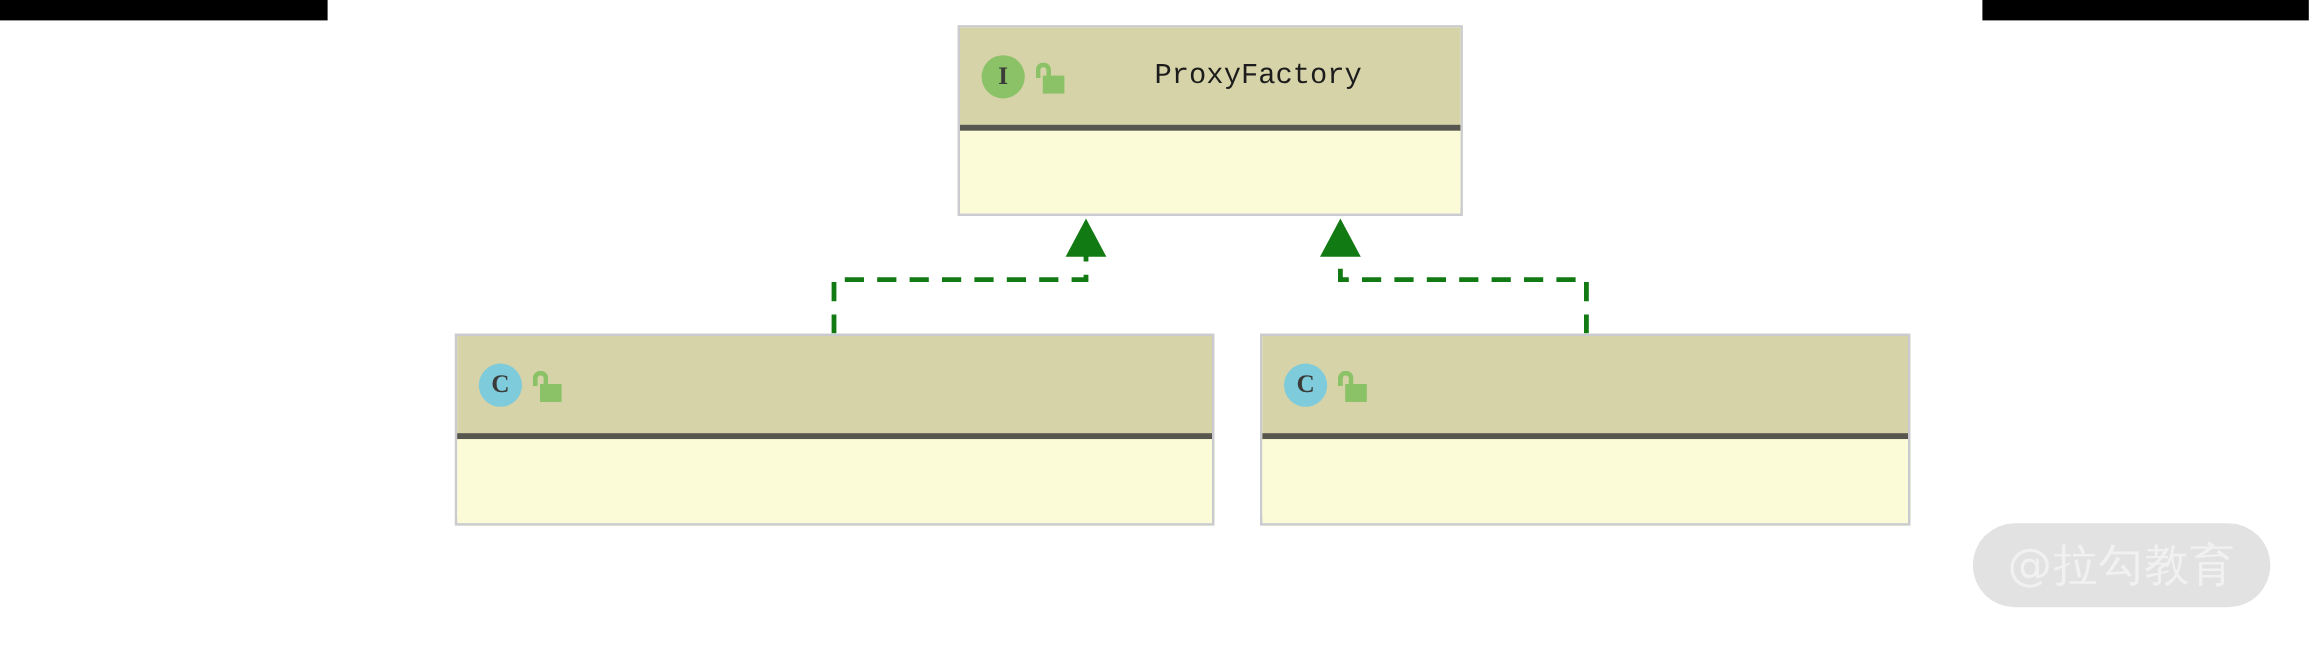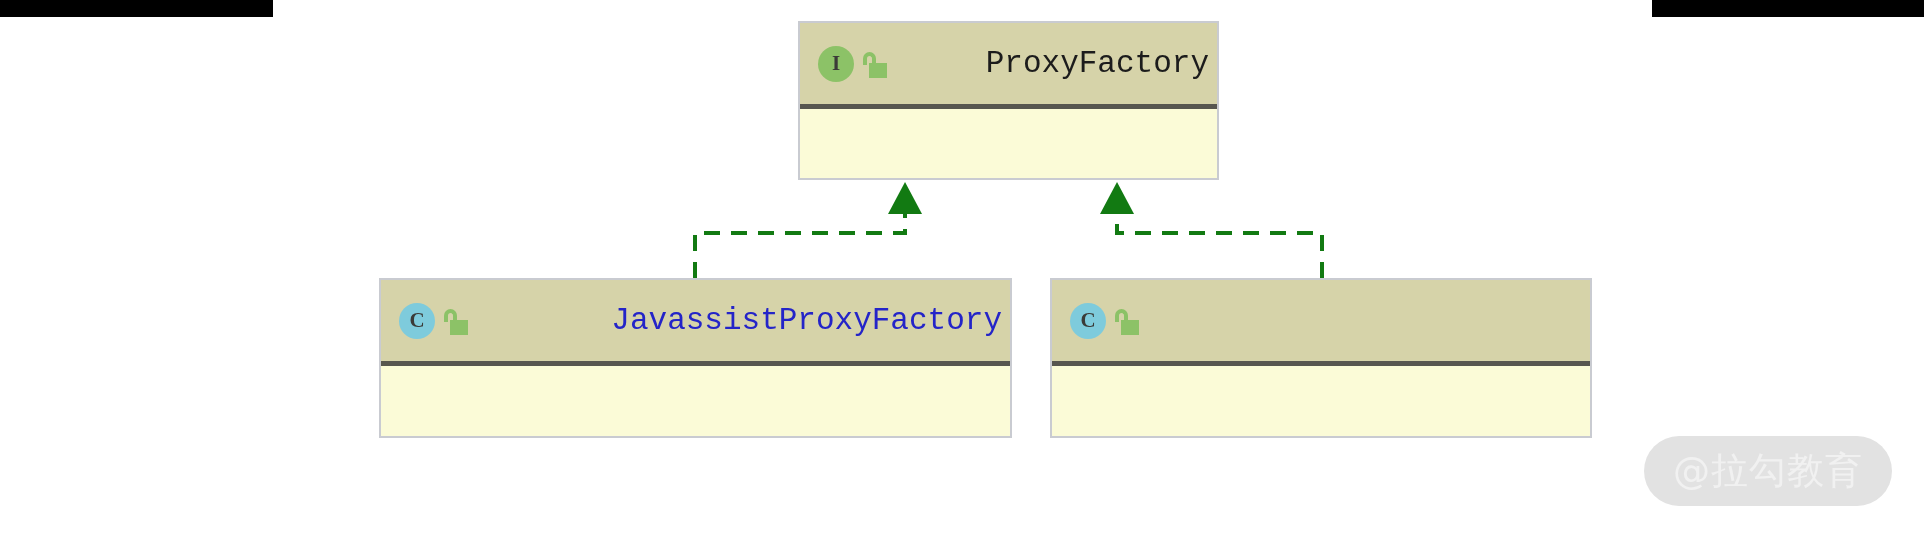--- a/index.html
+++ b/index.html
@@ -95,24 +95,24 @@
     left: 7px;
     top: 13px;
     width: 18px;
     height: 15px;
     background: #8cc267;
   }
 
   
   .uml-title {
     font-family: "Liberation Mono", "DejaVu Sans Mono", monospace;
-    font-size: 31px;
+    font-size: 24px;
     white-space: nowrap;
     flex: 1 1 auto;
-    text-align: right;
+    text-align: center;
     padding-right: 8px;
   }
   .uml-title.iface { color: #1c1c1c; }
   .uml-title.impl  { color: #2424c8; }
 
   
   #connectors {
     position: absolute;
     left: 0;
     top: 0;
@@ -173,21 +173,20 @@
     <div class="uml-body" style="height:64px;"></div>
   </div>
 
   <div class="uml-box" style="left:379px; top:278px; width:633px; height:160px;">
     <div class="uml-header">
       <span class="type-icon klass">C</span>
       <span class="lock-icon">
         <span class="shackle"></span>
           <span class="bodyblock"></span>
       </span>
-      <span class="uml-title impl">JavassistProxyFactory</span>
     </div>
     <div class="uml-body" style="height:65px;"></div>
   </div>
 
   <div class="uml-box" style="left:1050px; top:278px; width:542px; height:160px;">
     <div class="uml-header">
       <span class="type-icon klass">C</span>
       <span class="lock-icon">
         <span class="shackle"></span>
           <span class="bodyblock"></span>

